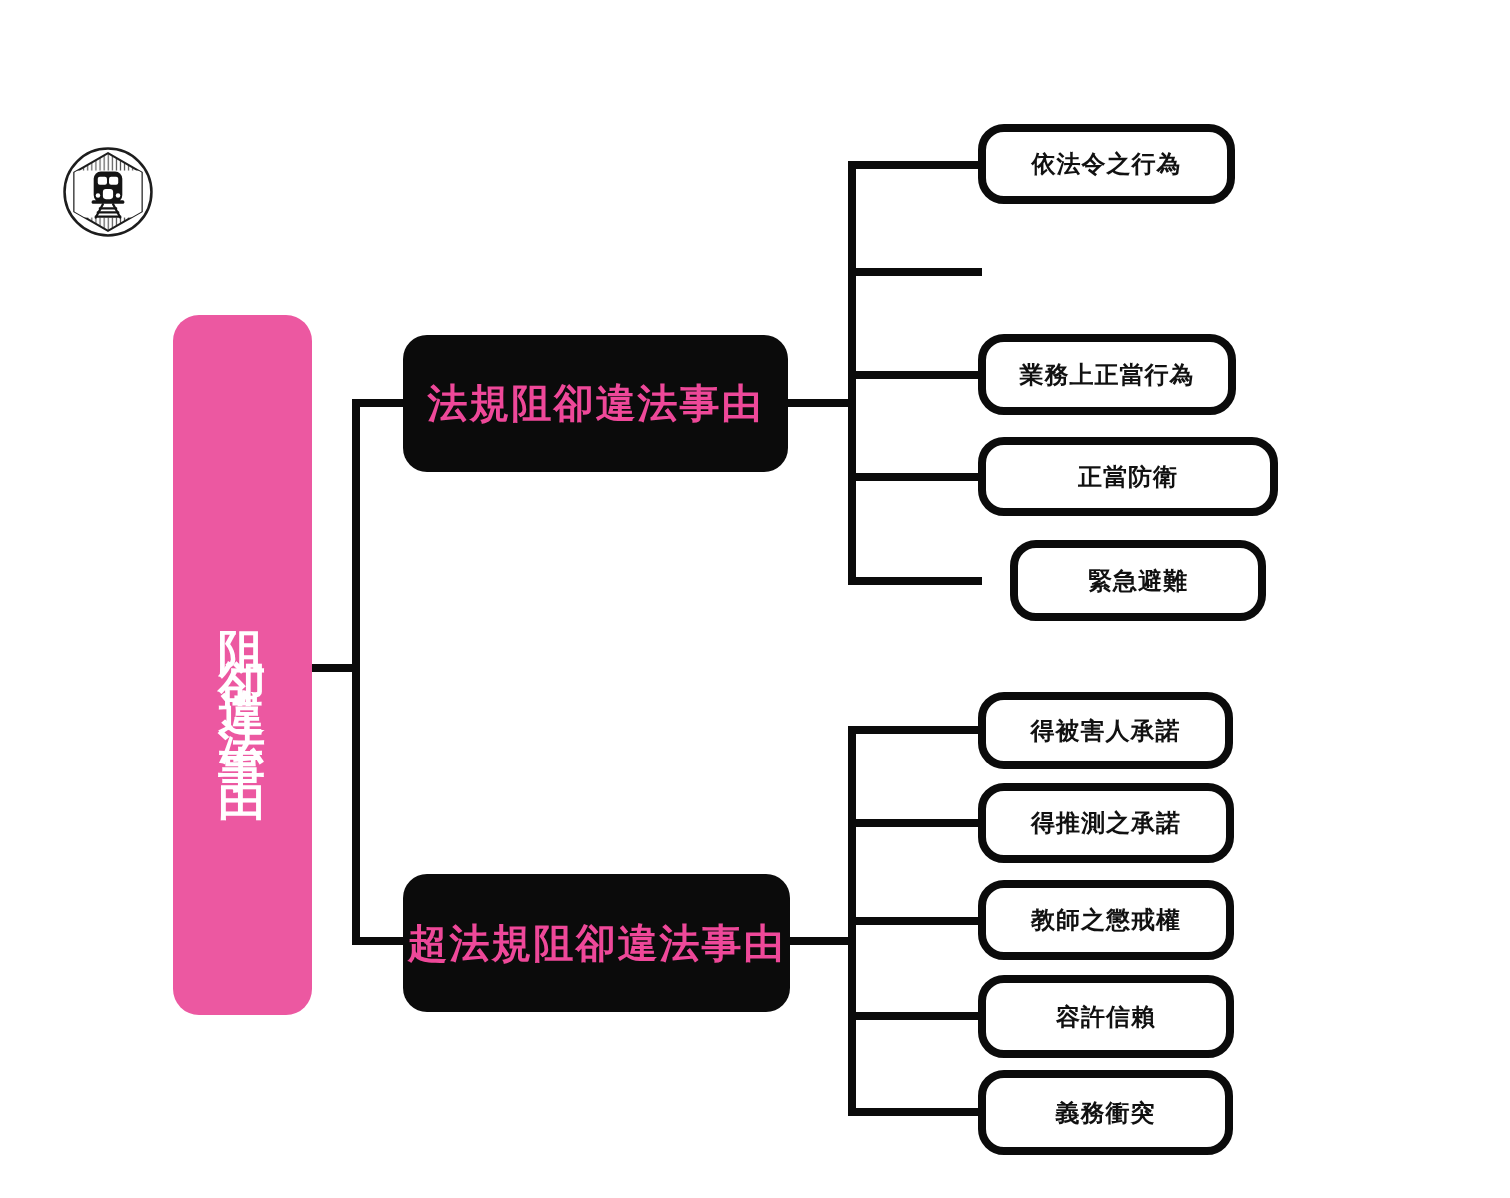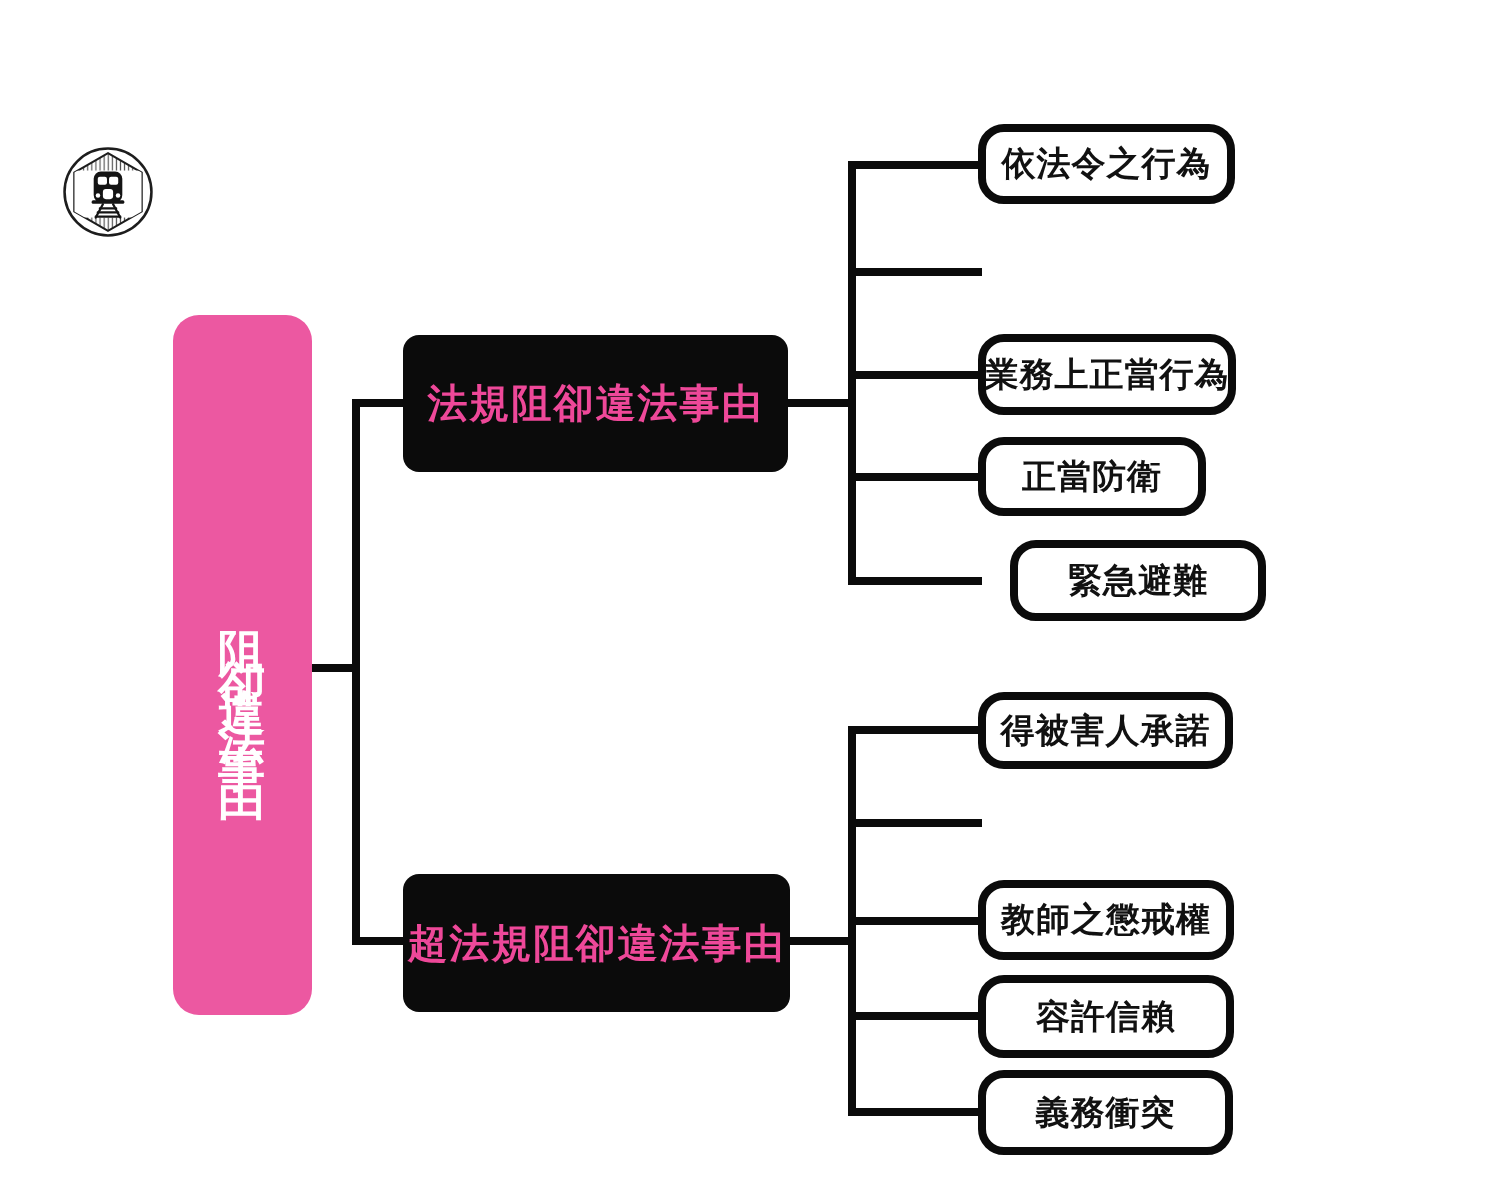--- a/index.html
+++ b/index.html
@@ -39,34 +39,34 @@
     color: #ffffff;
     font-size: 47px;
     font-weight: 700;
     letter-spacing: 28px;
     line-height: 1;
     
     margin-bottom: -28px;
   }
   .branch {
     background: #0b0b0b;
-    border-radius: 16px;
+    border-radius: 24px;
     color: #ee4899;
     font-size: 40px;
     font-weight: 700;
     letter-spacing: 2px;
   }
   .branch-1 { left: 403px; top: 335px; width: 385px; height: 137px; }
   .branch-2 { left: 403px; top: 874px; width: 387px; height: 138px; }
   .leaf {
     background: #ffffff;
     border: 8px solid #0b0b0b;
     border-radius: 26px;
     color: #111111;
-    font-size: 34px;
+    font-size: 24px;
     font-weight: 700;
     letter-spacing: 1px;
   }
   .logo {
     position: absolute;
     left: 62px; top: 146px;
     width: 92px; height: 92px;
   }
 </style>
 </head>
@@ -142,29 +142,32 @@
   <div class="node branch branch-2">
     <span>超法規阻卻違法事由</span>
   </div>
 
   <div class="node leaf" style="left:978px; top:124px; width:257px; height:80px;">
     <span>依法令之行為</span>
   </div>
   <div class="node leaf" style="left:978px; top:334px; width:258px; height:81px;">
     <span>業務上正當行為</span>
   </div>
-  <div class="node leaf" style="left:978px; top:437px; width:228px; height:79px;">
+  <div class="node leaf" style="left:978px; top:437px; width:300px; height:79px;">
     <span>正當防衛</span>
   </div>
   <div class="node leaf" style="left:978px; top:540px; width:256px; height:81px;margin-left:32px;">
     <span>緊急避難</span>
   </div>
 
   <div class="node leaf" style="left:978px; top:692px; width:255px; height:77px;text-align:right;">
     <span>得被害人承諾</span>
+  </div>
+  <div class="node leaf" style="left:978px; top:783px; width:256px; height:80px;">
+    <span>得推測之承諾</span>
   </div>
   <div class="node leaf" style="left:978px; top:880px; width:256px; height:80px;">
     <span>教師之懲戒權</span>
   </div>
   <div class="node leaf" style="left:978px; top:975px; width:256px; height:83px;">
     <span>容許信賴</span>
   </div>
   <div class="node leaf" style="left:978px; top:1070px; width:255px; height:85px;">
     <span>義務衝突</span>
   </div>

